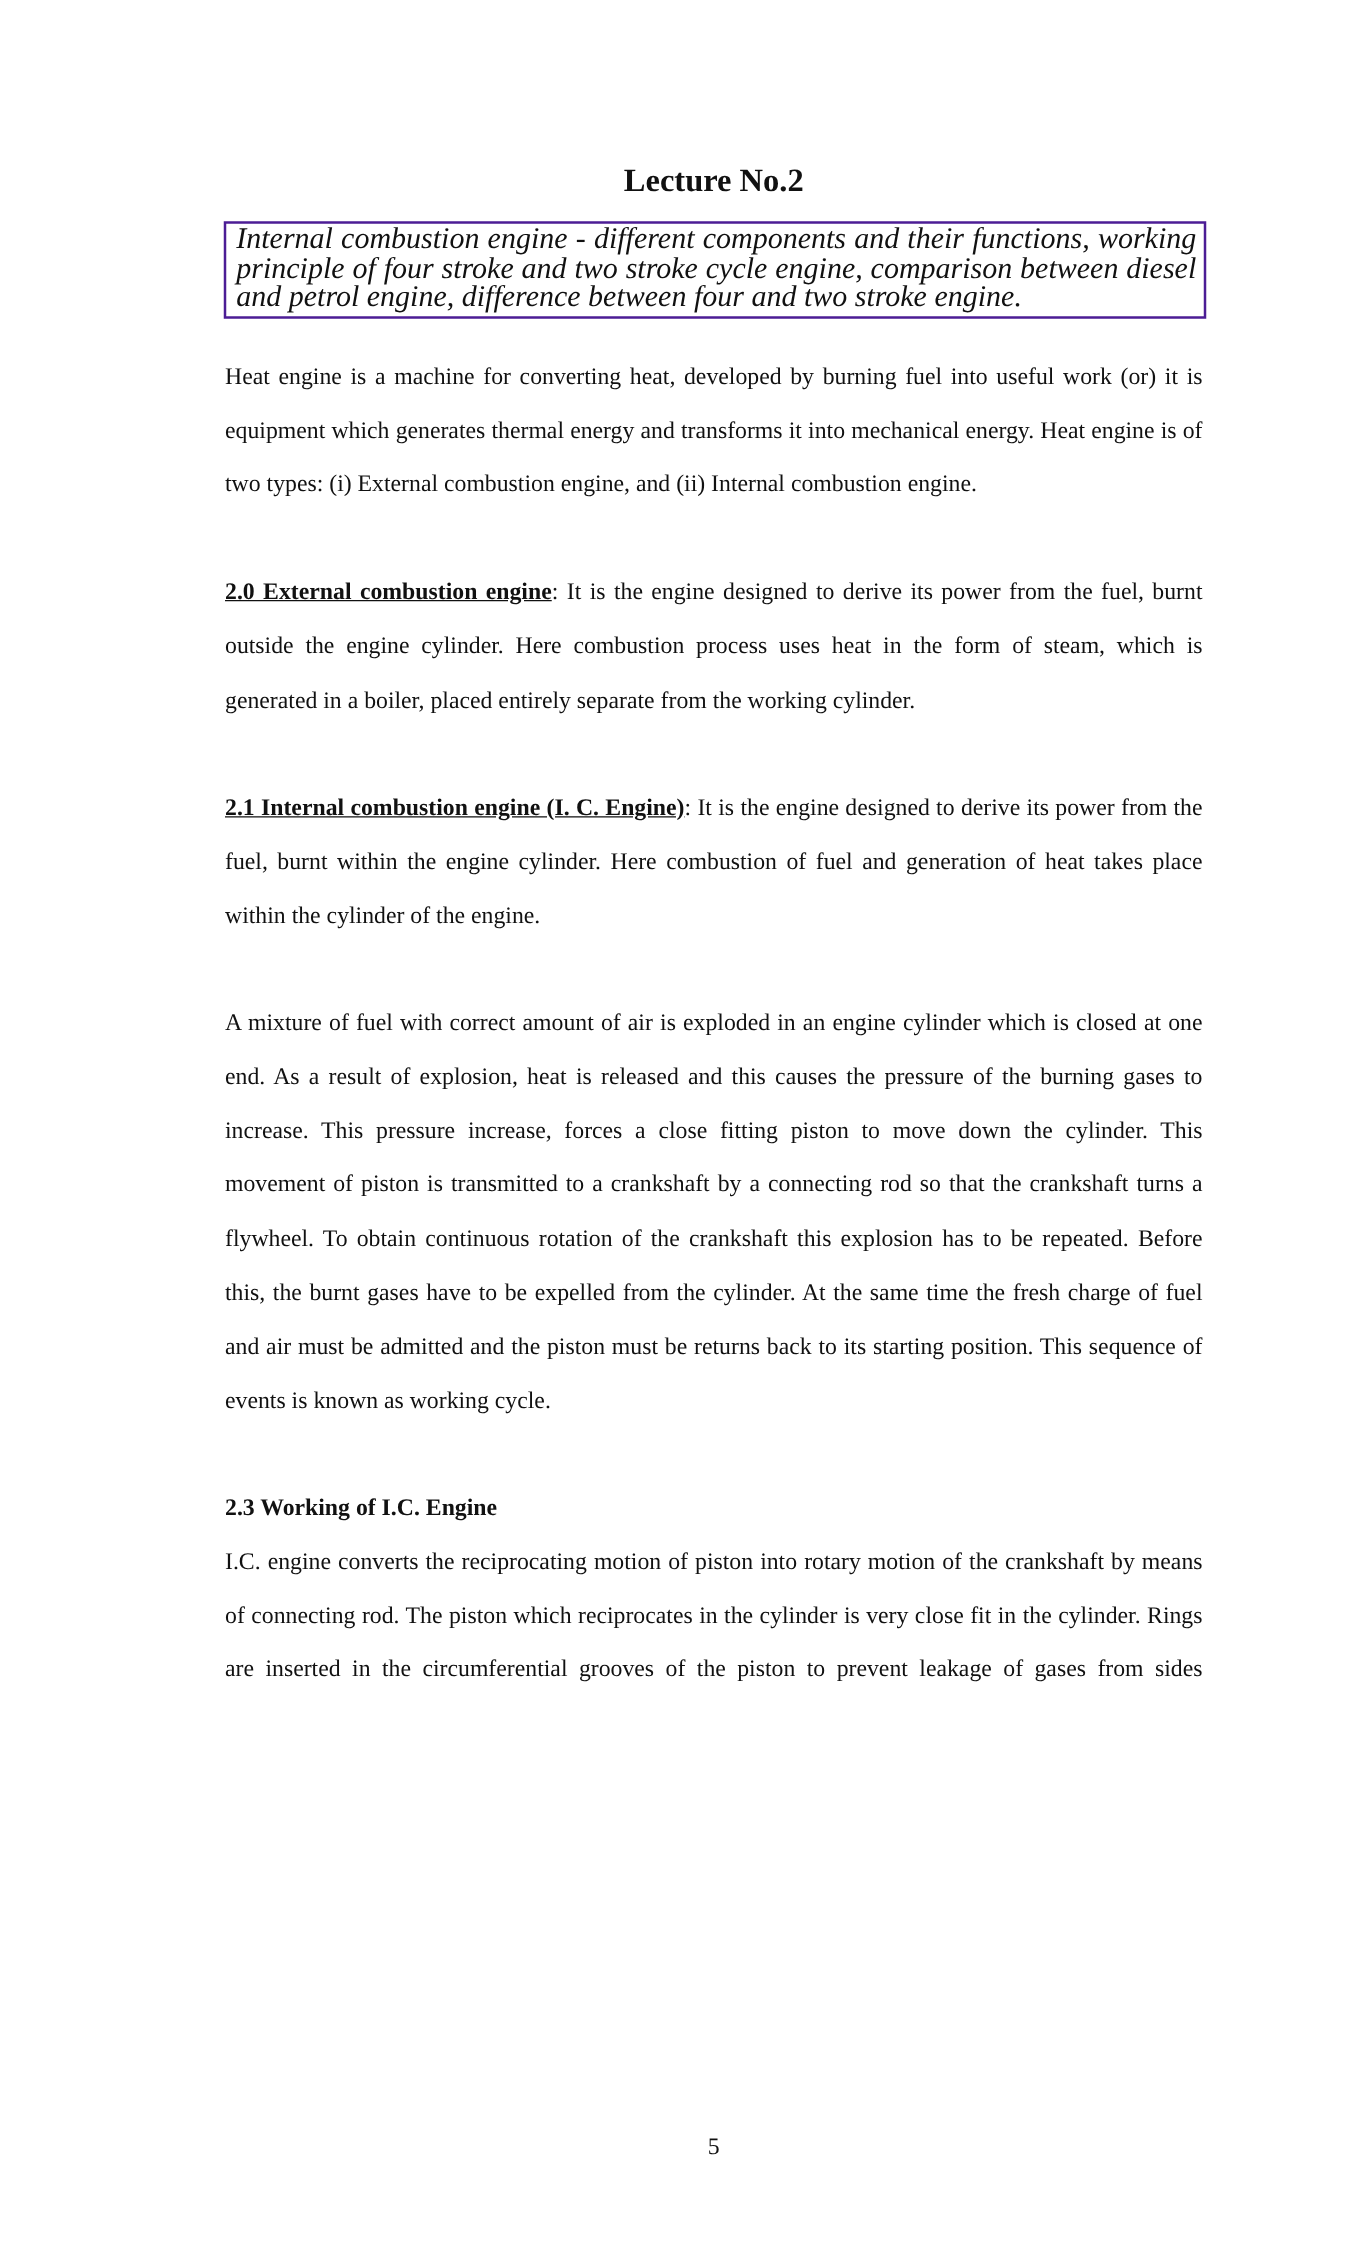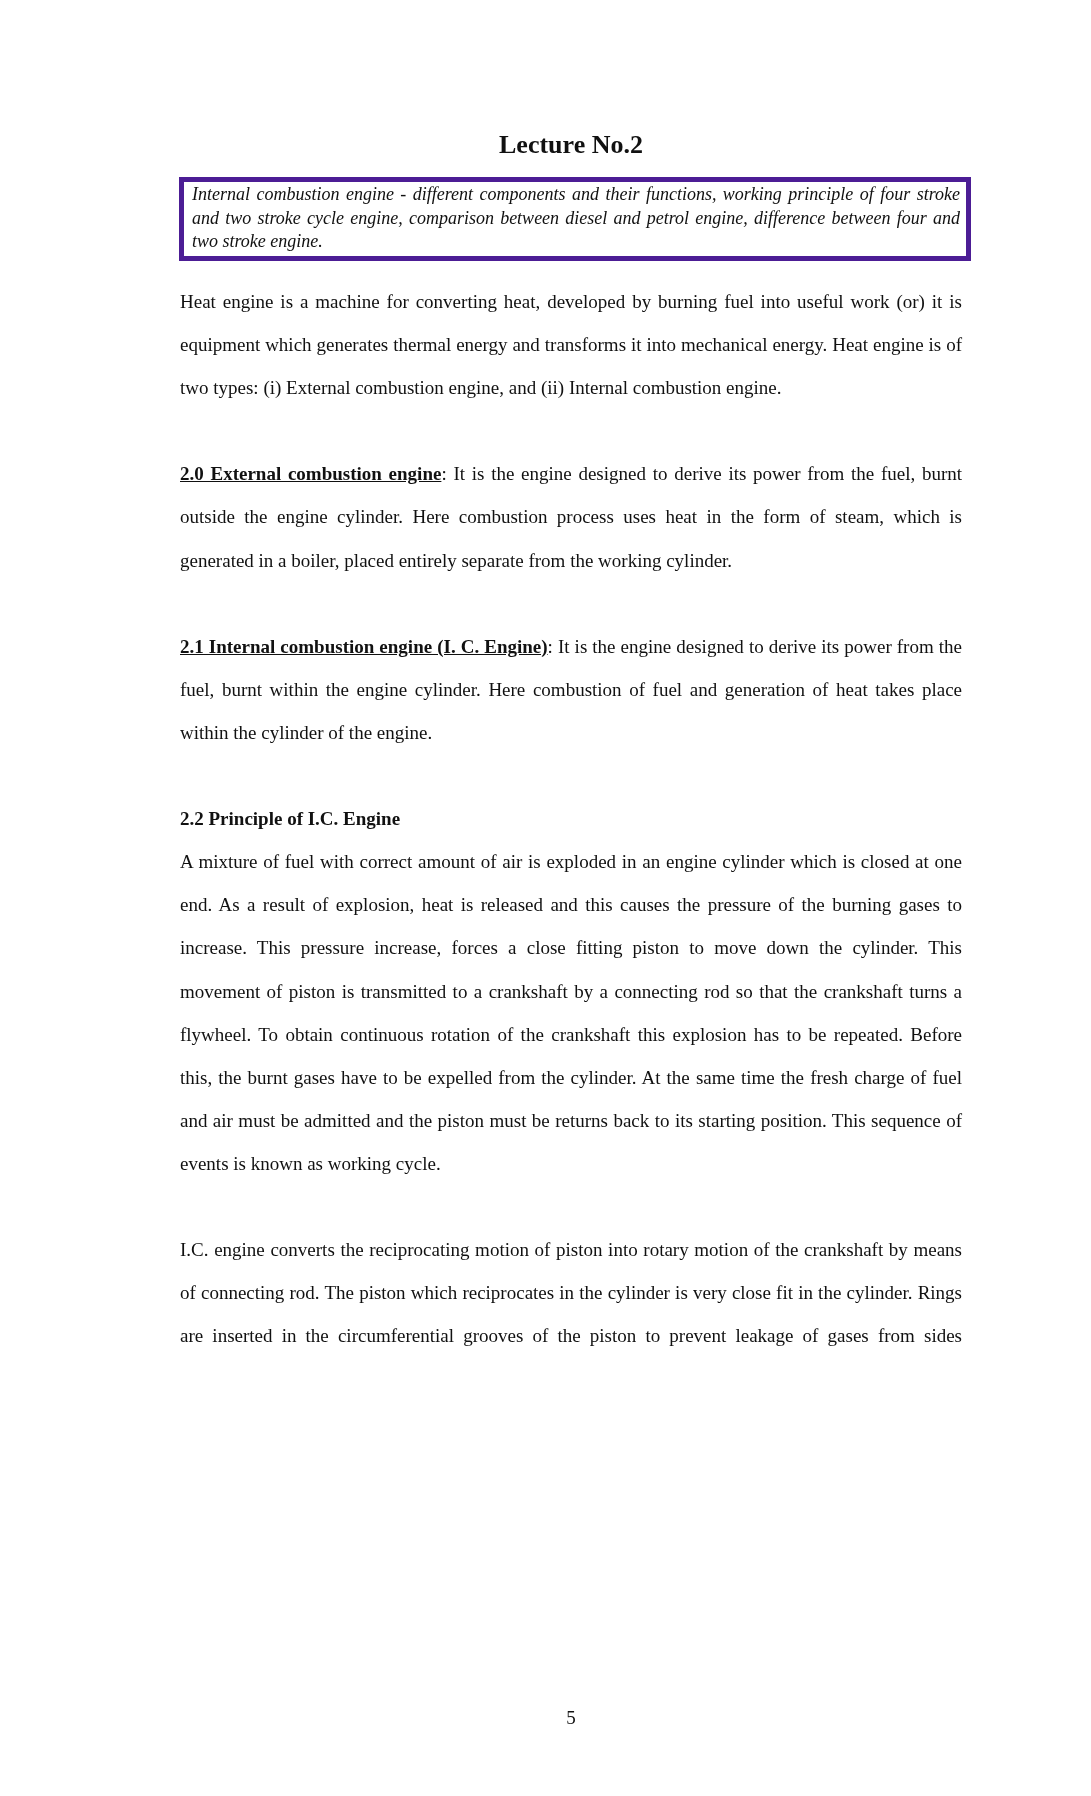--- a/index.html
+++ b/index.html
@@ -25,24 +25,24 @@
       font-size: 26px;
       line-height: 32px;
       margin: 0;
     }
     .summary-box {
       position: absolute;
       left: 179px;
       top: 177px;
       width: 768px;
       height: 73px;
-      border: 5px solid #4c1d95;
+      border: 2px solid #4c1d95;
       padding: 1px 6px 0 8px;
       font-style: italic;
-      font-size: 18px;
+      font-size: 24px;
       line-height: 23.6px;
       text-align: justify;
       box-sizing: content-box;
     }
     .content {
       position: absolute;
       left: 180px;
       top: 280px;
       width: 782px;
       font-size: 19px;
@@ -90,22 +90,22 @@
   <div class="gap"></div>
 
   <p><span class="lead">2.0 External combustion engine</span><span>:</span><span> It is the engine designed to derive its power from the fuel, burnt outside the engine cylinder. Here combustion process uses heat in the form of steam, which is generated in a boiler, placed entirely separate from the working cylinder.</span></p>
 
   <div class="gap"></div>
 
   <p><span class="lead">2.1 Internal combustion engine (I. C. Engine)</span><span>:</span><span> It is the engine designed to derive its power from the fuel, burnt within the engine cylinder.  Here combustion of fuel and generation of heat takes place within the cylinder of the engine.</span></p>
 
   <div class="gap"></div>
 
-  <p class="section-heading">2.2 Principle of I.C. Engine</p>
   <p>A mixture of fuel with correct amount of air is exploded in an engine cylinder which is closed at one end. As a result of explosion, heat is released and this causes the pressure of the burning gases to increase. This pressure increase, forces a close fitting piston to move down the cylinder. This movement of piston is transmitted to a crankshaft by a connecting rod so that the crankshaft turns a flywheel. To obtain continuous rotation of the crankshaft this explosion has to be repeated. Before this, the burnt gases have to be expelled from the cylinder. At the same time the fresh charge of fuel and air must be admitted and the piston must be returns back to its starting position. This sequence of events is known as working cycle.</p>
 
   <div class="gap"></div>
 
+  <p class="section-heading">2.3 Working of I.C. Engine</p>
   <p class="justify-last">I.C. engine converts the reciprocating motion of piston into rotary motion of the crankshaft by means of connecting rod. The piston which reciprocates in the cylinder is very close fit in the cylinder. Rings are inserted in the circumferential grooves of the piston to prevent leakage of gases from sides</p>
 
 </div>
 
 <div class="page-number">5</div>
 
 </body></html>

